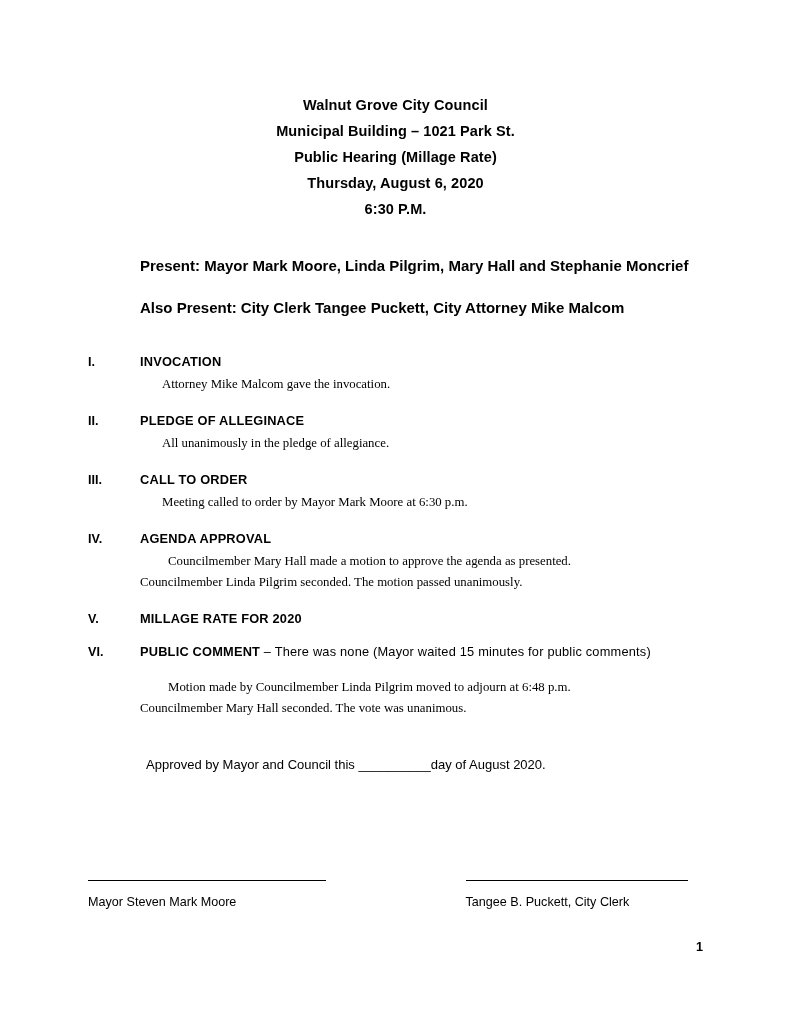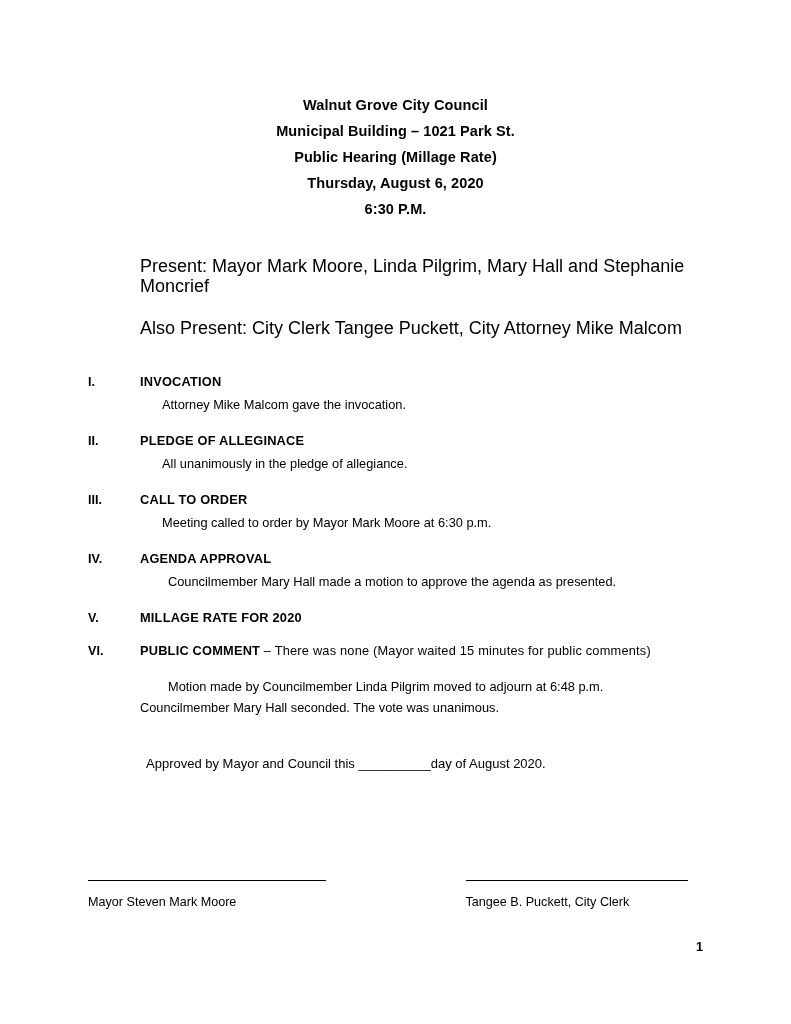--- a/index.html
+++ b/index.html
@@ -29,22 +29,22 @@
     font-weight: bold;
     font-size: 14.5px;
     line-height: 26px;
     letter-spacing: 0.1px;
   }
   .present-block {
     margin-top: 34px;
     padding-left: 52px;
   }
   .present-line {
-    font-weight: normal;
-    font-size: 18px;
+    font-weight: bold;
+    font-size: 15px;
     line-height: 20px;
   }
   .present-line + .present-line {
     margin-top: 22px;
   }
   .items {
     margin-top: 36px;
   }
   .item {
     margin-bottom: 18px;
@@ -65,20 +65,21 @@
     letter-spacing: 0.2px;
   }
   .title .title-rest {
     font-weight: normal;
   }
   .body-lines {
     margin-top: 5px;
     padding-left: 52px;
     font-size: 12.8px;
     line-height: 21px;
+    font-family: Liberation Serif, serif;
   }
   .body-lines .ln {
     display: block;
   }
   .body-lines .ln.indent {
     padding-left: 22px;
   }
   .body-lines .ln.indent-small {
     padding-left: 28px;
   }
@@ -173,20 +174,21 @@
       </div>
     </div>
 
     <div class="item">
       <div class="item-head">
         <span class="numeral">IV.</span>
         <span class="title"><span>AGENDA APPROVAL</span><span class="title-rest"></span></span>
       </div>
       <div class="body-lines">
         <span class="ln indent-small">Councilmember Mary Hall made a motion to approve the agenda as presented.</span>
+        <span class="ln">Councilmember Linda Pilgrim seconded. The motion passed unanimously.</span>
       </div>
     </div>
 
     <div class="item">
       <div class="item-head">
         <span class="numeral">V.</span>
         <span class="title"><span>MILLAGE RATE FOR 2020</span><span class="title-rest"></span></span>
       </div>
     </div>
 

